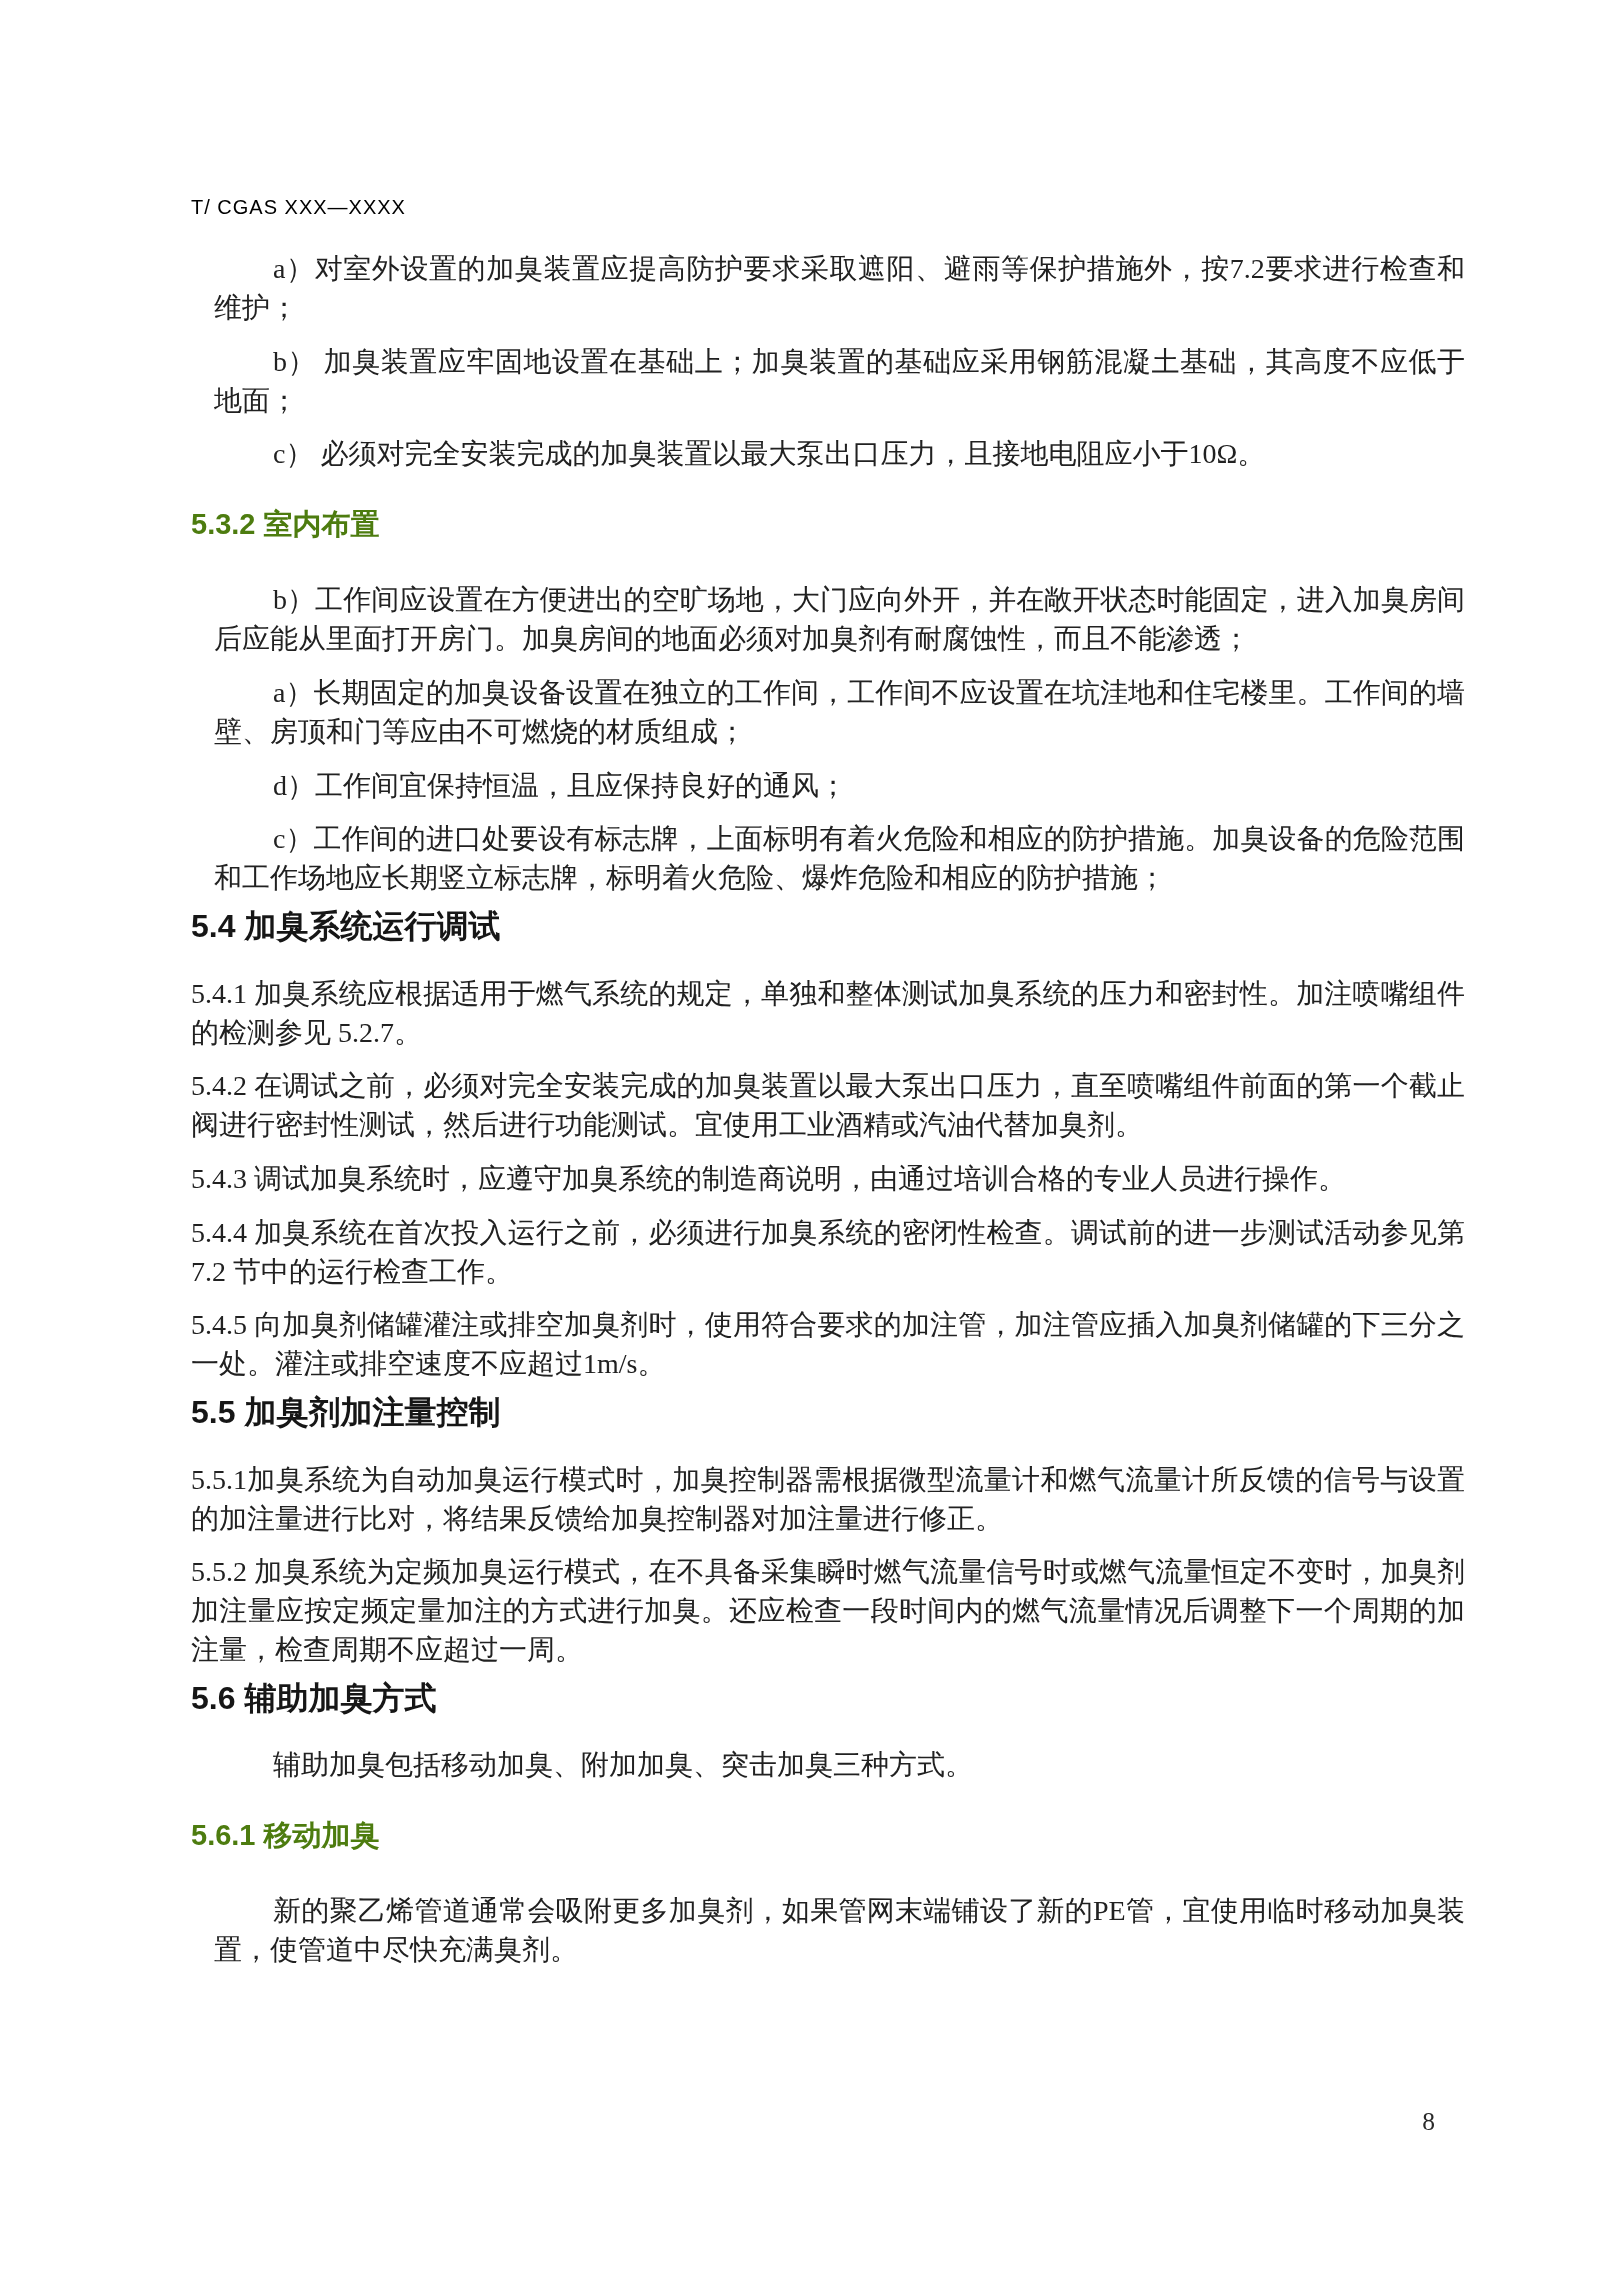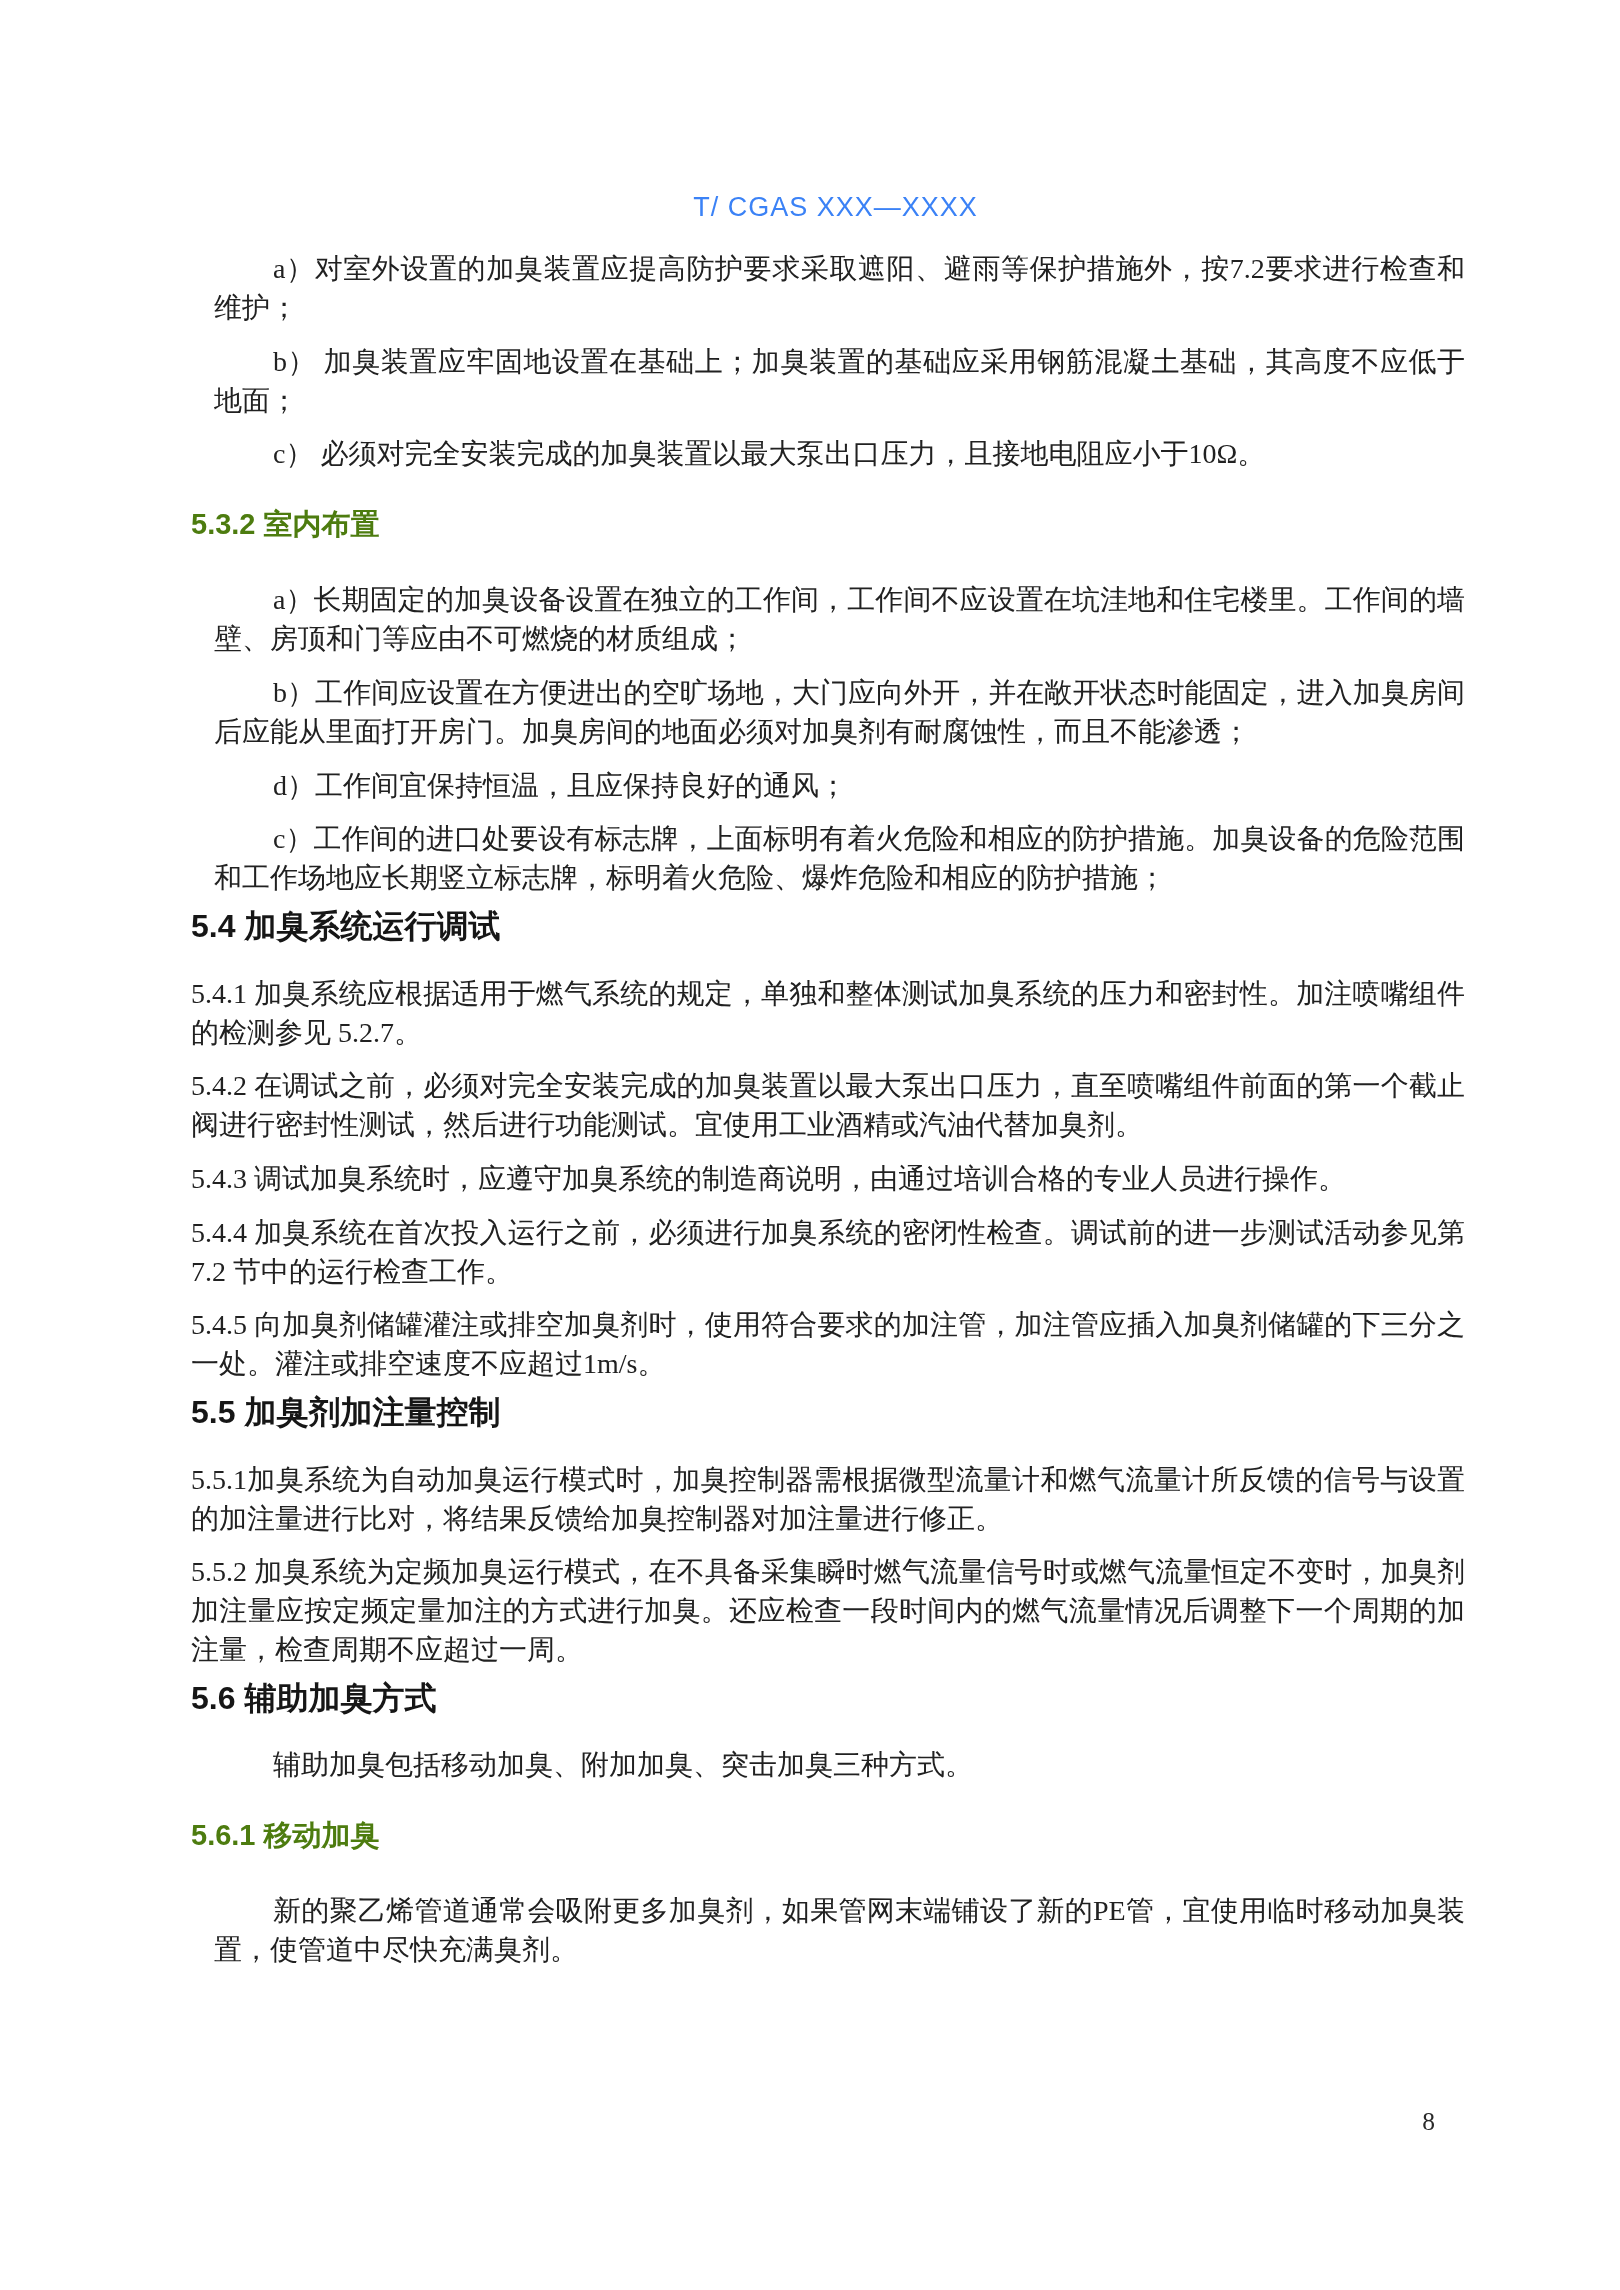--- a/index.html
+++ b/index.html
@@ -12,26 +12,26 @@
     width: 1620px;
     height: 2291px;
     background: #ffffff;
     overflow: hidden;
   }
   .doc-header {
     position: absolute;
     top: 192px;
     left: 191px;
     width: 1289px;
-    text-align: center;
+    text-align: left;
     font-family: "Liberation Sans", "DejaVu Sans", sans-serif;
-    font-size: 27px;
+    font-size: 20px;
     line-height: 31px;
     letter-spacing: 1px;
-    color: #3b82f6;
+    color: #000000;
     white-space: nowrap;
   }
   .content {
     position: absolute;
     top: 249px;
     left: 191px;
     width: 1274px;
     color: #212121;
   }
   .content > :first-child { margin-top: 0; }
@@ -77,22 +77,22 @@
 
   <div class="doc-header">T/ CGAS XXX—XXXX</div>
 
   <div class="content">
     <p class="bt ind">a）对室外设置的加臭装置应提高防护要求采取遮阳、避雨等保护措施外，按7.2要求进行检查和维护；</p>
     <p class="bt ind">b） 加臭装置应牢固地设置在基础上；加臭装置的基础应采用钢筋混凝土基础，其高度不应低于地面；</p>
     <p class="bt ind">c） 必须对完全安装完成的加臭装置以最大泵出口压力，且接地电阻应小于10Ω。</p>
 
     <h3 class="h3x">5.3.2 室内布置</h3>
 
+    <p class="bt ind">b）工作间应设置在方便进出的空旷场地，大门应向外开，并在敞开状态时能固定，进入加臭房间后应能从里面打开房门。加臭房间的地面必须对加臭剂有耐腐蚀性，而且不能渗透；</p>
     <p class="bt ind">a）长期固定的加臭设备设置在独立的工作间，工作间不应设置在坑洼地和住宅楼里。工作间的墙壁、房顶和门等应由不可燃烧的材质组成；</p>
-    <p class="bt ind">b）工作间应设置在方便进出的空旷场地，大门应向外开，并在敞开状态时能固定，进入加臭房间后应能从里面打开房门。加臭房间的地面必须对加臭剂有耐腐蚀性，而且不能渗透；</p>
     <p class="bt ind">d）工作间宜保持恒温，且应保持良好的通风；</p>
     <p class="bt ind">c）工作间的进口处要设有标志牌，上面标明有着火危险和相应的防护措施。加臭设备的危险范围和工作场地应长期竖立标志牌，标明着火危险、爆炸危险和相应的防护措施；</p>
 
     <h2 class="h2x">5.4 加臭系统运行调试</h2>
 
     <p class="bt">5.4.1 加臭系统应根据适用于燃气系统的规定，单独和整体测试加臭系统的压力和密封性。加注喷嘴组件的检测参见 5.2.7。</p>
     <p class="bt">5.4.2 在调试之前，必须对完全安装完成的加臭装置以最大泵出口压力，直至喷嘴组件前面的第一个截止阀进行密封性测试，然后进行功能测试。宜使用工业酒精或汽油代替加臭剂。</p>
     <p class="bt">5.4.3 调试加臭系统时，应遵守加臭系统的制造商说明，由通过培训合格的专业人员进行操作。</p>
     <p class="bt">5.4.4 加臭系统在首次投入运行之前，必须进行加臭系统的密闭性检查。调试前的进一步测试活动参见第 7.2 节中的运行检查工作。</p>
     <p class="bt">5.4.5 向加臭剂储罐灌注或排空加臭剂时，使用符合要求的加注管，加注管应插入加臭剂储罐的下三分之一处。灌注或排空速度不应超过1m/s。</p>

